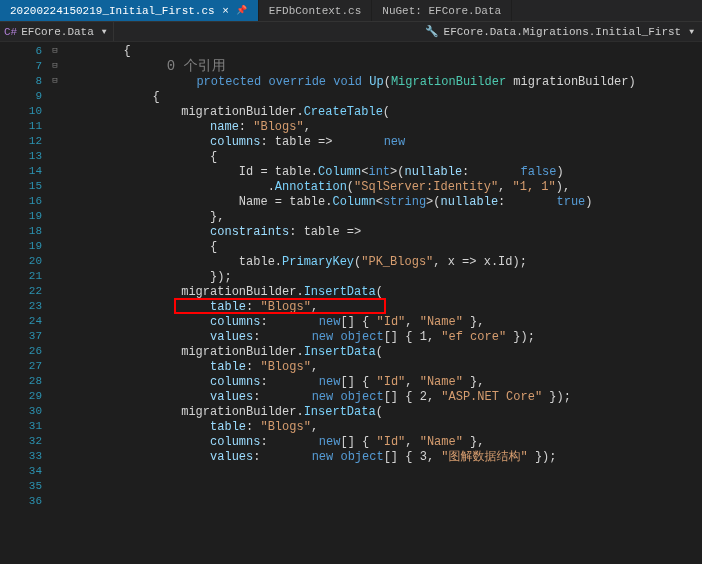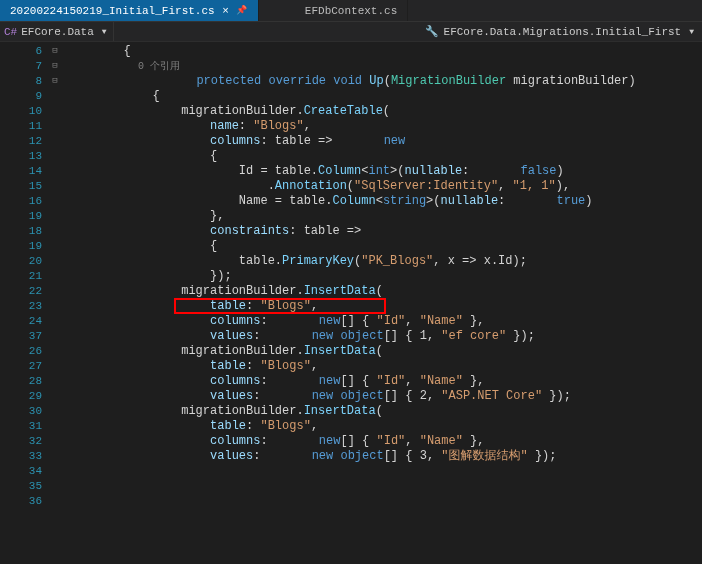--- a/index.html
+++ b/index.html
@@ -1,36 +1,36 @@
 <!DOCTYPE html>
 <html><head>
 <meta charset="utf-8">
 <style>
   * { margin:0; padding:0; box-sizing:border-box; }
   body {
     background:#1e1e1e; color:#d4d4d4;
     font-family:Consolas,'Courier New',monospace;
     font-size:12px; width:702px; height:564px; overflow:hidden;
   }
-  .tabs { display:flex; background:#252526; height:22px; align-items:stretch; border-bottom:1px solid #333;gap:36px; }
+  .tabs { display:flex; background:#252526; height:22px; align-items:stretch; border-bottom:1px solid #333; }
   .tab { display:flex; align-items:center; gap:6px; padding:0 10px; color:#bcbcbc; cursor:pointer; font-size:11px; border-right:1px solid #1e1e1e;}
   .tab.active { background:#0e639c; color:#fff; }
   .tab-close { width:10px; height:10px; display:inline-flex; align-items:center; justify-content:center; }
   .crumbbar { display:flex; align-items:center; height:20px; background:#252526; border-bottom:1px solid #2d2d2d; padding:0 4px; font-size:11px; }
   .crumb-left { display:flex; align-items:center; gap:4px; color:#cccccc; }
   .crumb-right { margin-left:auto; display:flex; align-items:center; gap:4px; color:#cccccc;}
   .cs-icon { color:#b180d7; }
   .wrench { color:#d0a34f; }
   .dd { color:#cccccc; font-size:8px; padding:0 4px;}
   .editor { display:flex; height:calc(564px - 42px); }
   .gutter-outline { width:14px; background:#1e1e1e; }
   .linenums { width:34px; background:#1e1e1e; color:#2b91af; text-align:right; padding:2px 6px 0 0; line-height:15px; font-size:11px; }
   .foldcol { width:14px; background:#1e1e1e; color:#808080; font-size:9px; line-height:15px; text-align:center; padding-top:2px;}
   .code { flex:1; position:relative; padding:2px 0 0 4px; line-height:15px; white-space:pre; overflow:hidden;}
-  .codelens { color:#808080; font-size:10px; }
+  .codelens { color:#808080; font-size:14px; }
   .kw { color:#569cd6;margin-left:44px; }
   .type { color:#4ec9b0; }
   .fn { color:#7dd3fc; }
   .str { color:#d69d6f; }
   .param { color:#9cdcfe; }
   .op { color:#d4d4d4; }
   .vartype { color:#569cd6; }
   .hl { position:absolute; border:2px solid red; background:rgba(0,0,0,0); pointer-events:none; }
   .divider { width:1px; background:#333; height:100%; margin:0 2px;}
 </style>
@@ -38,20 +38,23 @@
 <body>
 
 <div class="tabs" id="tabs">
     <div class="tab active">
       <span>20200224150219_Initial_First.cs</span>
       <span class="tab-close">×</span>
       <span style="font-size: 9px;">📌</span>
     </div>
     <div class="tab">
       <span>EFDbContext.cs</span>
+    </div>
+    <div class="tab">
+      <span>NuGet: EFCore.Data</span>
     </div>
   </div>
 
 <div class="crumbbar">
   <div class="crumb-left">
     <span class="cs-icon">C#</span>
     <span>EFCore.Data</span>
     <span class="dd">▼</span>
   </div>
   <div class="divider"></div>

